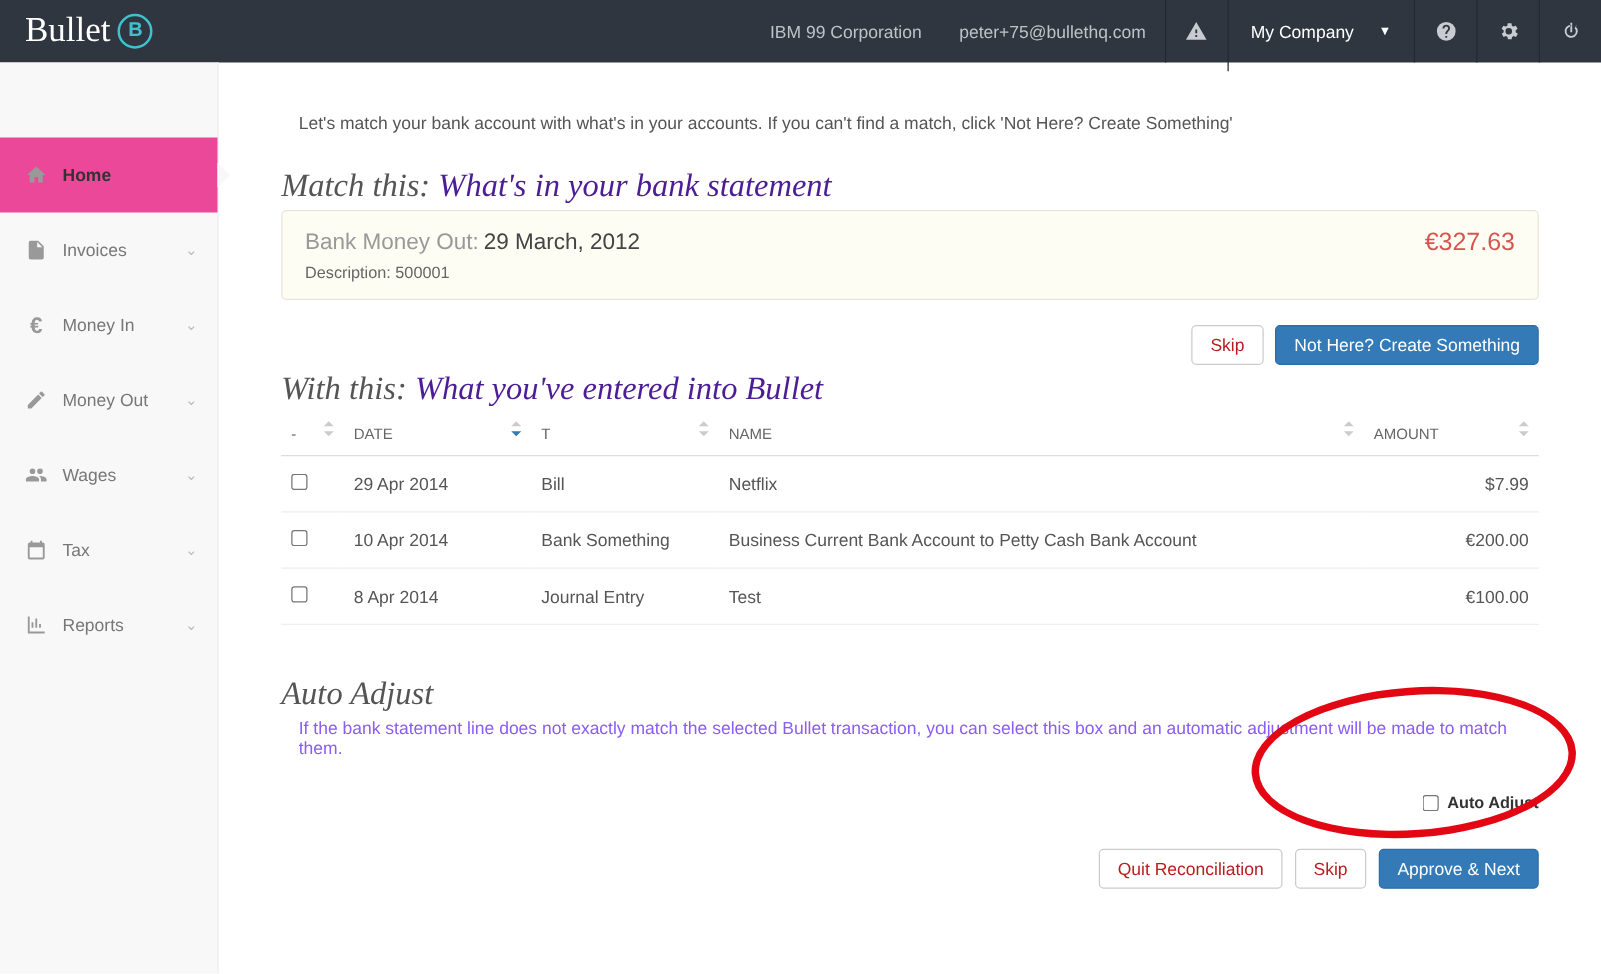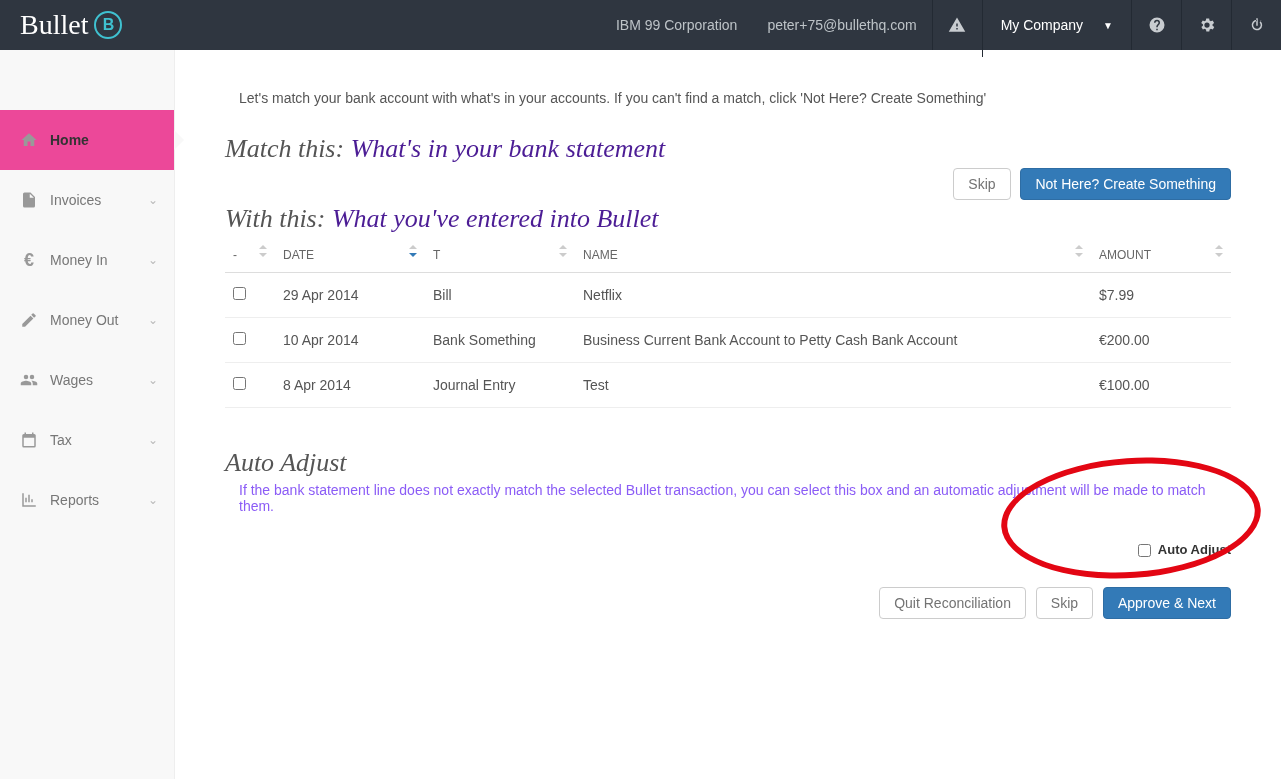--- a/index.html
+++ b/index.html
@@ -22,29 +22,29 @@
 .main{flex:1;padding:40px 50px}
 h2{font-family:Georgia,serif;font-style:italic;font-weight:normal;font-size:26px;color:#555;margin-bottom:4px}
 h2 .sub{color:#4c1d95}
 .subtext{font-size:14px;color:#555;margin-bottom:28px;margin-left:14px}
 .matchbox{border:1px solid #e8e6d8;background:#fdfdf4;border-radius:4px;padding:14px 18px;display:flex;justify-content:space-between;align-items:flex-start;margin-bottom:20px}
 .matchbox .label{color:#999;font-size:18px}
 .matchbox .date{color:#444;font-size:18px}
 .matchbox .desc{font-size:13px;color:#666;margin-top:6px}
 .matchbox .amount{color:#d9534f;font-size:20px;font-weight:500}
 .btnrow{text-align:right;margin-bottom:4px}
-.btn{display:inline-block;padding:7px 14px;border-radius:4px;font-size:14px;cursor:pointer;border:1px solid #ccc;background:#fff;color:#737373;margin-left:6px}
+.btn{display:inline-block;padding:7px 14px;border-radius:4px;font-size:14px;cursor:pointer;border:1px solid #ccc;background:#fff;color:#b91c1c;margin-left:6px}
 .btn.primary{background:#337ab7;border-color:#2e6da4;color:#fff}
 .table{width:100%;border-collapse:collapse;margin-bottom:40px}
 .table th{text-align:left;font-size:12px;color:#666;font-weight:normal;padding:10px 8px;border-bottom:1px solid #ddd;position:relative}
 .table th.sortable::after{content:"";position:absolute;right:8px;top:50%;transform:translateY(-50%);width:0;height:0;border-left:4px solid transparent;border-right:4px solid transparent;border-top:4px solid #ccc}
 .table th.sortable::before{content:"";position:absolute;right:8px;top:50%;transform:translateY(-10px);width:0;height:0;border-left:4px solid transparent;border-right:4px solid transparent;border-bottom:4px solid #ccc}
 .table th.sorted::after{border-top-color:#337ab7}
 .table td{padding:14px 8px;border-bottom:1px solid #eee;font-size:14px;color:#555}
-.table td.num{text-align:left}
+.table td.num{text-align:right}
 .table th.num{text-align:left}
 .autoadj{margin-bottom:30px}
 .autoadj p{font-size:14px;color:#8b5cf6;margin-left:14px;margin-bottom:28px}
 .autoadj .check{text-align:right;font-weight:bold;font-size:13px;color:#333}
 .autoadj .check input{vertical-align:middle;margin-right:4px}
 .footer-btns{text-align:right}
 .annot{position:absolute;border:6px solid #e30613;border-radius:50%;width:260px;height:120px;pointer-events:none;transform:rotate(-4deg)}
 svg{width:18px;height:18px;fill:currentColor}
 </style>
 </head>
@@ -147,20 +147,30 @@
   </div>
 
   <div class="main">
     <p class="subtext">Let's match your bank account with what's in your accounts. If you can't find a match, click 'Not Here? Create Something'</p>
 
     <h2>
       <span>Match this:</span>
       <span class="sub">What's in your bank statement</span>
     </h2>
 
+    <div class="matchbox">
+      <div>
+        <span class="label">Bank Money Out:</span>
+        <span class="date">29 March, 2012</span>
+        <div class="desc">
+          <span>Description: </span><span>500001</span>
+        </div>
+      </div>
+      <div class="amount">€327.63</div>
+    </div>
 
     <div class="btnrow">
       <span class="btn">Skip</span>
       <span class="btn primary">Not Here? Create Something</span>
     </div>
 
     <h2>
       <span>With this:</span>
       <span class="sub">What you've entered into Bullet</span>
     </h2>

